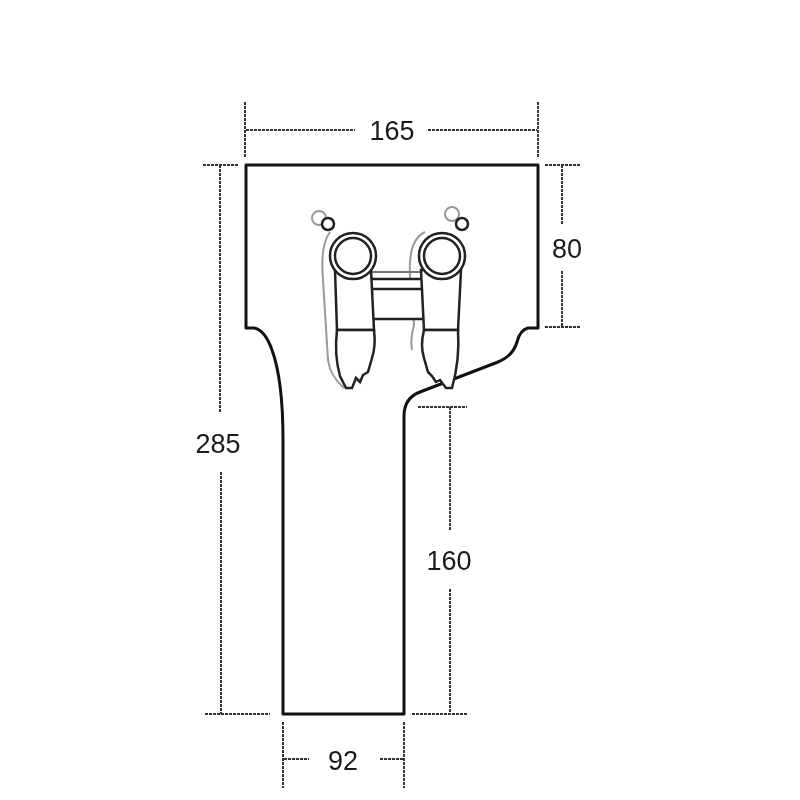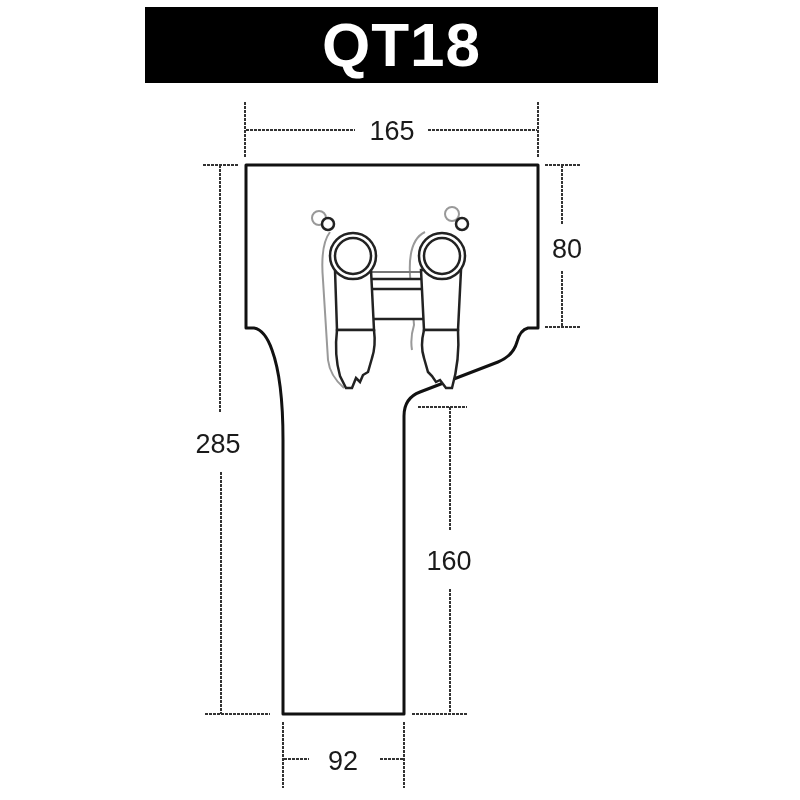--- a/index.html
+++ b/index.html
@@ -71,23 +71,20 @@
     .fig-shadow {
       fill: none;
       stroke: #999999;
       stroke-width: 2;
     }
   </style>
 </head>
 <body>
 
 <div id="canvas">
-  <div id="title-bar">
-    <span id="title-text">QT18</span>
-  </div>
 
   <svg id="drawing" viewBox="0 0 800 800" xmlns="http://www.w3.org/2000/svg">
 
     <path class="outline" d="M246,165 L538,165 L538,328 L528,328
          Q520,330 517,342 Q513,356 498,362
          L420,392 Q404,398 404,416
          L404,714 L283,714 L283,440
          Q283,380 272,350 Q265,330 254,328 L246,328 Z"></path>
 
     <g>

